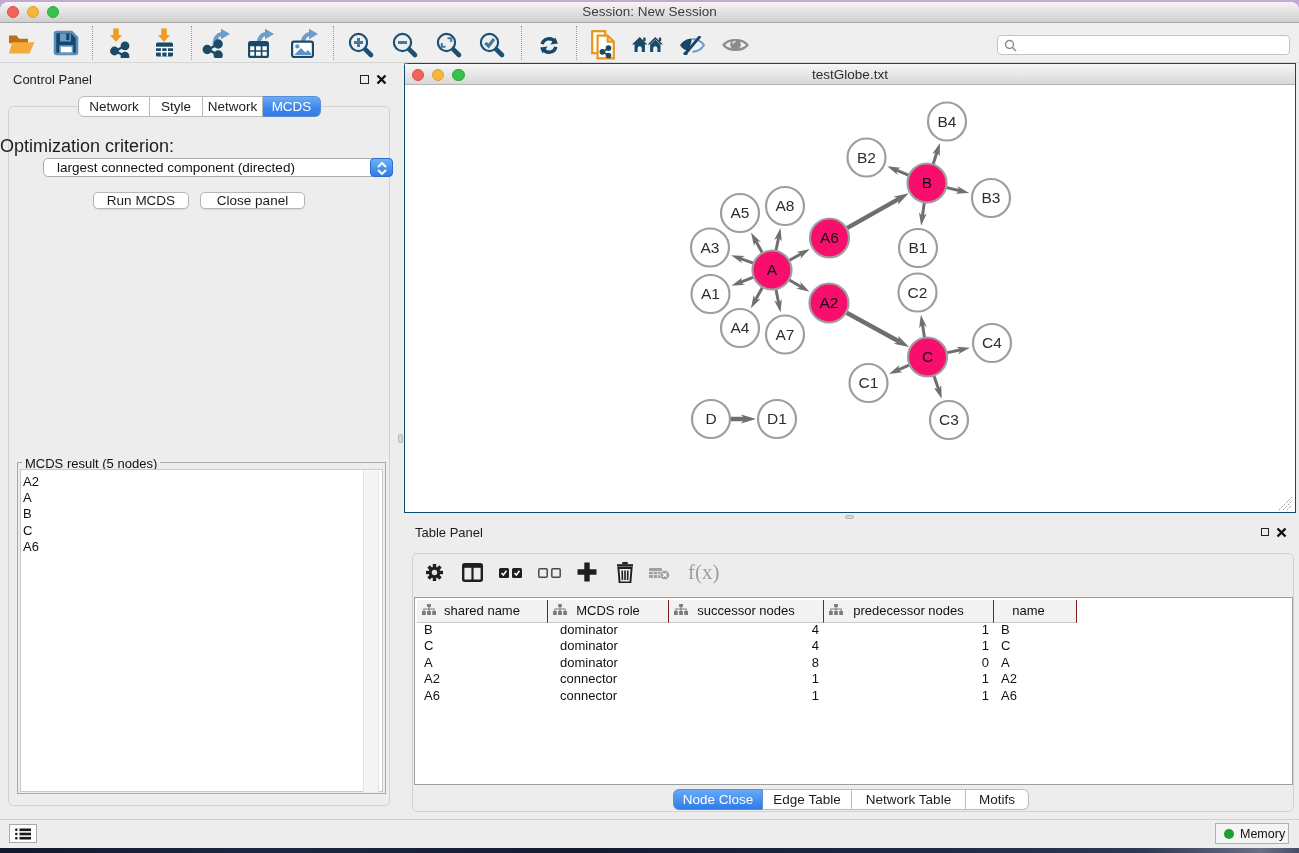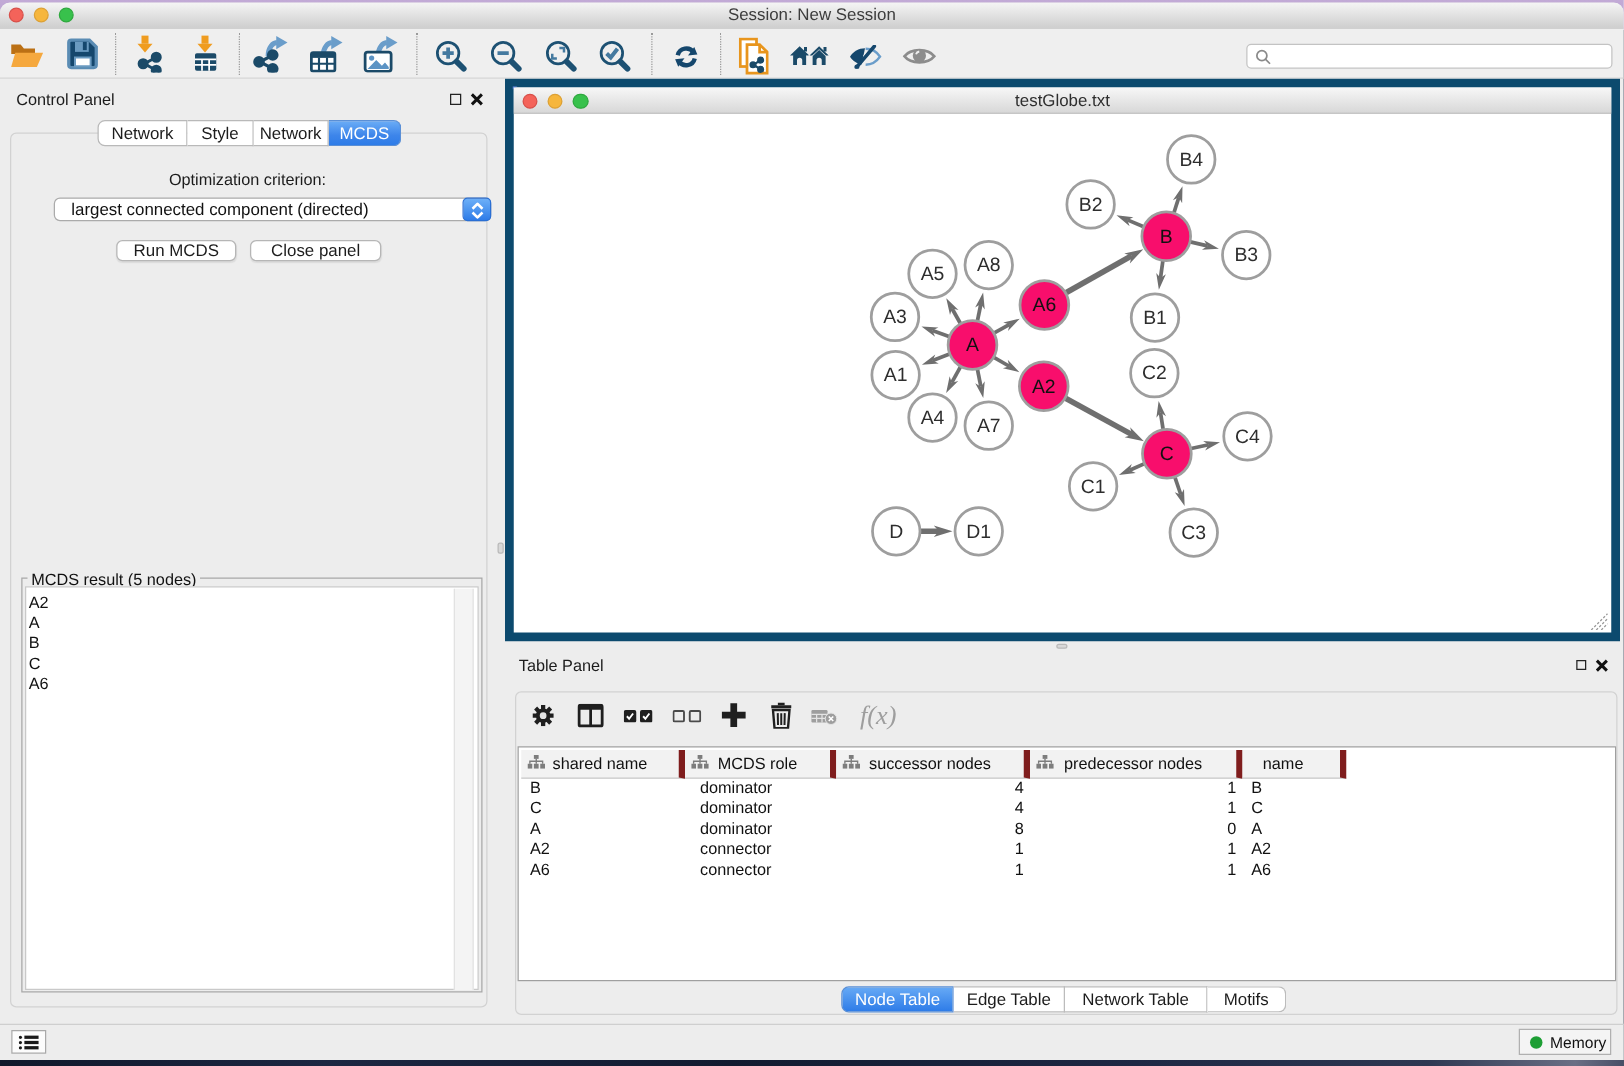--- a/index.html
+++ b/index.html
@@ -12,39 +12,39 @@
 .tsep{position:absolute;top:3px;height:34px;width:0;border-left:1px dotted #9a9a9a}
 .ticon{position:absolute;top:4px}
 #searchbox{position:absolute;left:997px;top:10px;width:293px;height:20px;background:#fff;border:1px solid #c3c3c3;border-radius:4px}
 #ctrlpanel{position:absolute;left:0;top:62.5px;width:396px;height:752px}
 .paneltitle{font-size:13px;color:#1c1c1c}
 #tabs{position:absolute;top:32px;left:78px;height:21px;display:flex;z-index:3}
 #tabs .tab{height:21px;line-height:20px;font-size:13.5px;color:#1c1c1c;text-align:center;background:#fff;border:1px solid #b9b9b9;border-left:none}
 #tabs .tab:first-child{border-left:1px solid #b9b9b9;border-radius:6px 0 0 6px}
 #tabs .tab.sel{background:linear-gradient(#6aacf6,#3d85ea 60%,#2e7ce8);color:#fff;border-color:#5a8fd6;border-radius:0 6px 6px 0}
 #cbox{position:absolute;left:8px;top:42px;width:382px;height:700px;border:1px solid #d2d2d2;border-radius:5px;background:#ededed}
-#optlabel{position:absolute;top:72px;width:100%;text-align:center;font-size:13px;color:#1c1c1c}
+#optlabel{position:absolute;top:72px;width:100%;font-size:18px;color:#1c1c1c}
 #dropdown{position:absolute;left:43px;top:94px;width:350px;height:19px;background:#fff;border:1px solid #ababab;border-radius:5px}
 #dropdown .txt{position:absolute;left:13px;top:1px;font-size:13.5px;color:#111}
 #dropdown .cap{position:absolute;right:-1px;top:-1px;width:23px;height:19px;border-radius:4px;background:linear-gradient(#6db0f8,#2e7ce8);border:1px solid #2a6fd4}
 .btn{position:absolute;height:17px;background:#fff;border:1px solid #b6b6b6;border-radius:5px;text-align:center;font-size:13.5px;color:#1c1c1c;line-height:16px;box-shadow:0 1px 1px rgba(0,0,0,.08)}
 #fieldset{position:absolute;left:17px;top:398px;width:369px;height:332px;border:1px solid #a8a8a8}
 #fieldlegend{position:absolute;left:4px;top:-7px;background:#ededed;padding:0 3px;font-size:13px;color:#111}
 #mcdslist{position:absolute;left:2px;top:6px;width:363px;height:323px;background:#fff;border:1px solid #c9c9c9}
 #mcdslist .it{font-size:13px;color:#111;line-height:16.2px;padding-left:2px}
 #mcdsscroll{position:absolute;right:3px;top:1px;width:16px;height:321px;background:#f4f4f4;border-left:1px solid #e2e2e2;border-right:1px solid #e2e2e2}
-#netwin{position:absolute;left:404px;top:61.5px;width:892px;height:450px;background:#fff;border:7px solid #0c4a6e}
+#netwin{position:absolute;left:404px;top:61.5px;width:892px;height:450px;background:#fff;border:1px solid #0c4a6e}
 #nettitle{position:absolute;left:0;top:0;width:100%;height:21px;background:linear-gradient(#f7f7f7,#d8d8d8);border-bottom:1px solid #b4b4b4}
 #nettitle .tl{position:absolute;top:4.5px;width:12.5px;height:12.5px;border-radius:50%}
 #nettitletxt{position:absolute;top:3px;width:100%;text-align:center;font-size:13.5px;color:#2e2e2e}
 #grip{position:absolute;right:2px;bottom:2px;width:16px;height:14px}
 #tablepanel{position:absolute;left:397px;top:517.5px;width:902px;height:297px}
 #tbox{position:absolute;left:15px;top:34px;width:882px;height:259px;border:1px solid #d2d2d2;border-radius:5px;background:#ededed}
 #ttable{position:absolute;left:17px;top:78px;width:879px;height:188px;background:#fff;border:1px solid #9f9f9f}
-.th{position:absolute;top:2px;height:23px;background:#f2f2f2;border-right:5px solid #7f1d1d;border-bottom:1px solid #c8c8c8}
+.th{position:absolute;top:2px;height:23px;background:#f2f2f2;border-right:1px solid #7f1d1d;border-bottom:1px solid #c8c8c8}
 .th .htxt{position:absolute;top:3px;width:100%;text-align:center;font-size:13px;color:#111}
 .trow{position:absolute;font-size:13px;color:#111;height:16.5px;line-height:16.5px}
 #segtabs{position:absolute;left:276px;top:270px;height:21px;display:flex}
 #segtabs .seg{height:21px;line-height:20px;font-size:13.5px;color:#1c1c1c;text-align:center;background:#fff;border:1px solid #bcbcbc;border-left:none}
 #segtabs .seg:first-child{border-left:1px solid #bcbcbc;border-radius:6px 0 0 6px;background:linear-gradient(#66a9f5,#2e7ce8);color:#fff;border-color:#5a8fd6}
 #segtabs .seg:last-child{border-radius:0 6px 6px 0}
 #statusbar{position:absolute;left:0;top:817.5px;width:100%;height:29px;background:#ededed;border-top:1px solid #cfcfcf}
 #listbtn{position:absolute;left:9px;top:4px;width:28px;height:19px;background:#fcfcfc;border:1px solid #a9a9a9}
 #membtn{position:absolute;right:10px;top:2.5px;width:74px;height:21px;background:#f4f4f4;border:1px solid #b0b0b0;font-size:12.5px;color:#111}
 </style></head>
@@ -405,21 +405,21 @@
         </g>
   <g stroke="#e4e4e4" stroke-width="1">
           <line x1="0" y1="4.4" x2="13" y2="4.4"></line>
           <line x1="0" y1="7.6" x2="13" y2="7.6"></line>
           <line x1="4.3" y1="4.4" x2="4.3" y2="11"></line>
           <line x1="8.6" y1="4.4" x2="8.6" y2="11"></line>
         </g>
   <circle cx="15.8" cy="8" r="4.6" fill="#9e9e9e" stroke="#e4e4e4" stroke-width="0.8"></circle>
         <path d="M14 6.2 L17.6 9.8 M17.6 6.2 L14 9.8" stroke="#fff" stroke-width="1.3"></path>
  </svg>
- <div style="position:absolute;left:291px;top:41px;font-family:'Liberation Serif',serif;font-style:italic;font-size:21px;color:#9e9e9e">f(x)</div>
+ <div style="position:absolute;left:291px;top:41px;font-family:'Liberation Serif',serif;font-size:21px;color:#9e9e9e">f(x)</div>
  <div id="ttable">
   <div class="th" style="left:2px;width:131px">
    <svg style="position:absolute;left:5px;top:4px" width="14" height="11" viewBox="0 0 14 11">
             <rect x="5.1" y="0" width="3.8" height="3.1" fill="#7d7d7d"></rect>
             <path d="M7 3 V5 M1.9 7 V5 H12.1 V7 M7 5 V7" stroke="#7d7d7d" stroke-width="1.1" fill="none"></path>
             <rect x="0" y="7" width="3.8" height="4" fill="#7d7d7d"></rect>
             <rect x="5.1" y="7" width="3.8" height="4" fill="#7d7d7d"></rect>
             <rect x="10.2" y="7" width="3.8" height="4" fill="#7d7d7d"></rect>
           </svg>
    <div class="htxt">shared name</div>
@@ -477,21 +477,21 @@
         <div class="trow" style="left:304px;top:73.2px;width:100px;text-align:right">1</div>
         <div class="trow" style="left:474px;top:73.2px;width:100px;text-align:right">1</div>
         <div class="trow" style="left:586px;top:73.2px">A2</div>
   <div class="trow" style="left:9px;top:89.7px">A6</div>
         <div class="trow" style="left:145px;top:89.7px">connector</div>
         <div class="trow" style="left:304px;top:89.7px;width:100px;text-align:right">1</div>
         <div class="trow" style="left:474px;top:89.7px;width:100px;text-align:right">1</div>
         <div class="trow" style="left:586px;top:89.7px">A6</div>
  </div>
  <div id="segtabs">
-  <div class="seg" style="width:90px">Node Table</div>
+  <div class="seg" style="width:90px">Node Close</div>
   <div class="seg" style="width:89px">Edge Table</div>
   <div class="seg" style="width:114px">Network Table</div>
   <div class="seg" style="width:63px">Motifs</div>
  </div>
 </div>
 <div id="statusbar">
  <div id="listbtn">
         <svg style="position:absolute;left:5px;top:3px" width="16" height="12" viewBox="0 0 16 12">
           <g fill="#1a1a1a">
             <rect x="0" y="0.5" width="2.6" height="2.6" rx="1.3"></rect>

